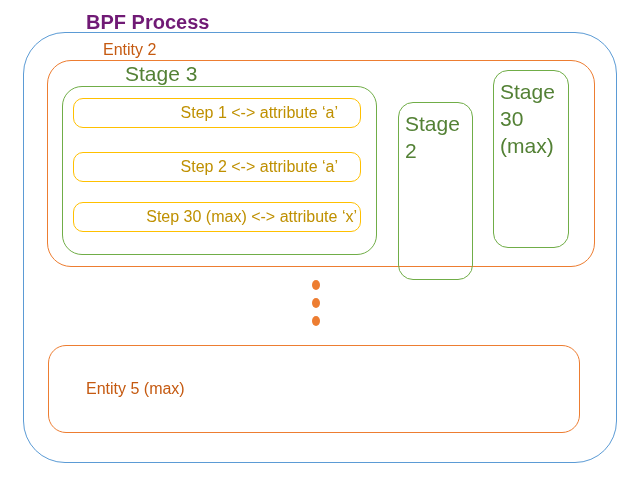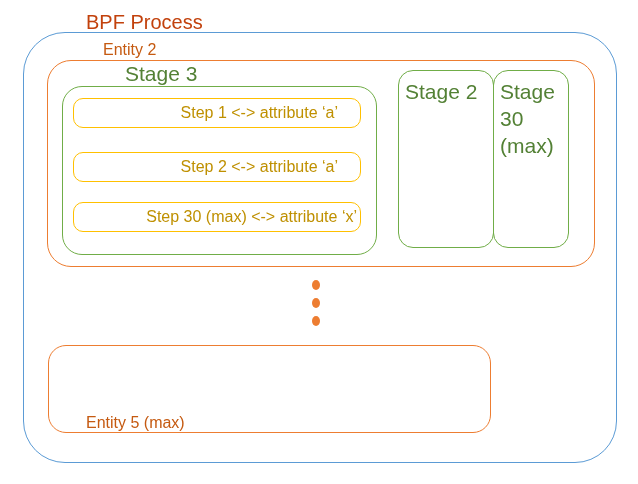--- a/index.html
+++ b/index.html
@@ -29,21 +29,22 @@
   
   .bpf-box {
     left: 23px; top: 32px;
     width: 594px; height: 431px;
     border: 1.7px solid #5B9BD5;
     border-radius: 42px;
   }
   .bpf-title {
     left: 86px; top: 11px;
     font-size: 20px;
-    color: #c2410c;
+    color: #701a75;
+    font-weight: bold;
   }
 
   
   .entity1-box {
     left: 47px; top: 60px;
     width: 548px; height: 207px;
     border: 1.7px solid #ED7D31;
     border-radius: 24px;
   }
   .entity1-label {
@@ -90,43 +91,43 @@
     height: 178px;
     border: 1.7px solid #70AD47;
     border-radius: 15px;
     padding: 7px 5px 0 6px;
     font-size: 21px;
     line-height: 27px;
     font-weight: 300;
     color: #538135;
     overflow: hidden;
   }
-  .stage2-box  { left: 398px; width: 96px; }
+  .stage2-box  { left: 398px; width: 75px; margin-top: 32px; }
   .stage30-box { left: 493px; width: 76px; }
 
   
   .dot {
     position: absolute;
     left: 312px;
     width: 8px; height: 10px;
     border-radius: 50%;
     background: #ED7D31;
   }
   .dot-1 { top: 280px; }
   .dot-2 { top: 298px; }
   .dot-3 { top: 316px; }
 
   
   .entity5-box {
     left: 48px; top: 345px;
-    width: 443px; height: 88px;
+    width: 532px; height: 88px;
     border: 1.7px solid #ED7D31;
     border-radius: 18px;
     display: flex;
-    align-items: flex-end;
+    align-items: center;
   }
   .entity5-label {
     padding-left: 37px;
     font-size: 16px;
     font-weight: 300;
     color: #C55A11;
     white-space: nowrap;
   }
 </style>
 </head>

